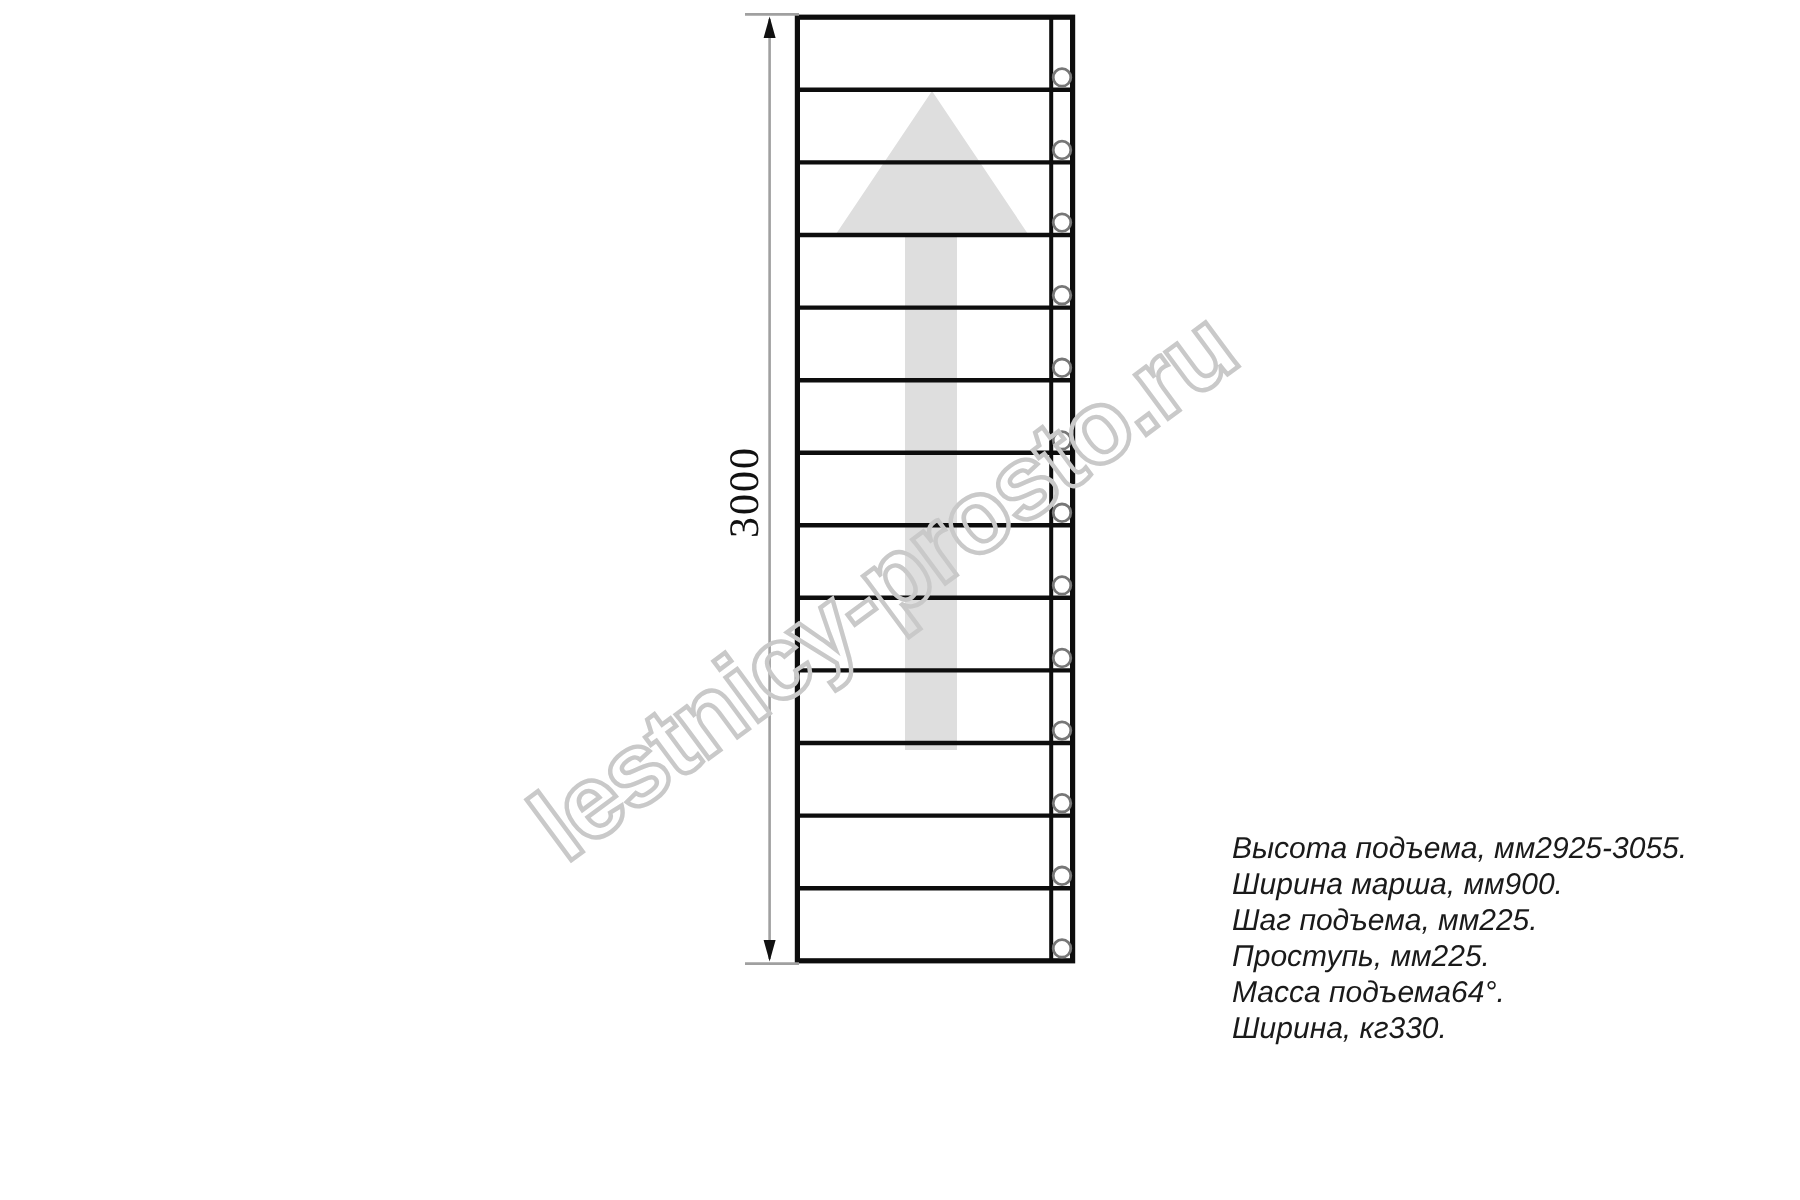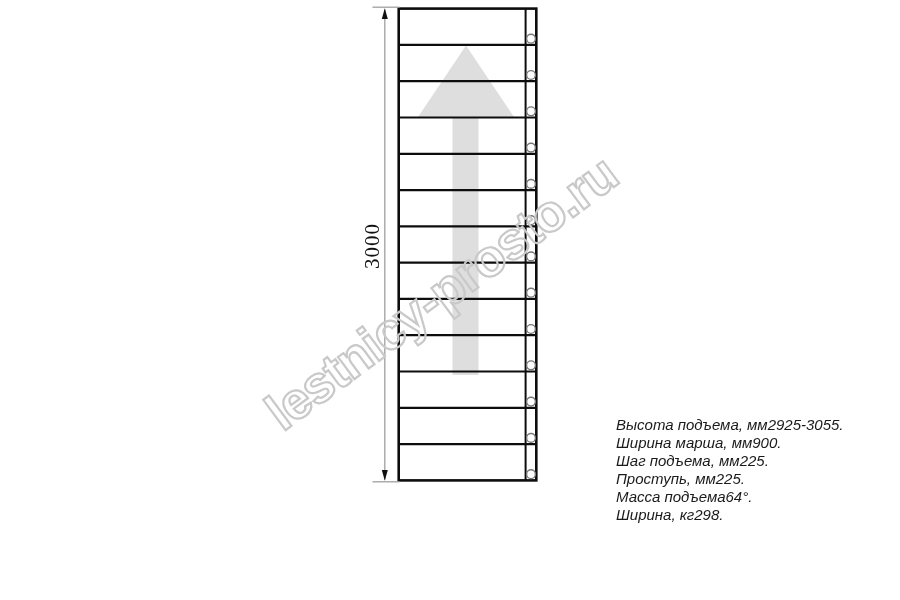--- a/index.html
+++ b/index.html
@@ -119,17 +119,17 @@
       <div class="spec-row">
         <span class="spec-label">Проступь, мм</span>
         <span class="spec-value">225.</span>
       </div>
       <div class="spec-row">
         <span class="spec-label">Масса подъема</span>
         <span class="spec-value">64°.</span>
       </div>
       <div class="spec-row">
         <span class="spec-label">Ширина, кг</span>
-        <span class="spec-value">298.</span>
+        <span class="spec-value">330.</span>
       </div>
     </div>
 
 </div>
 
 </body></html>

